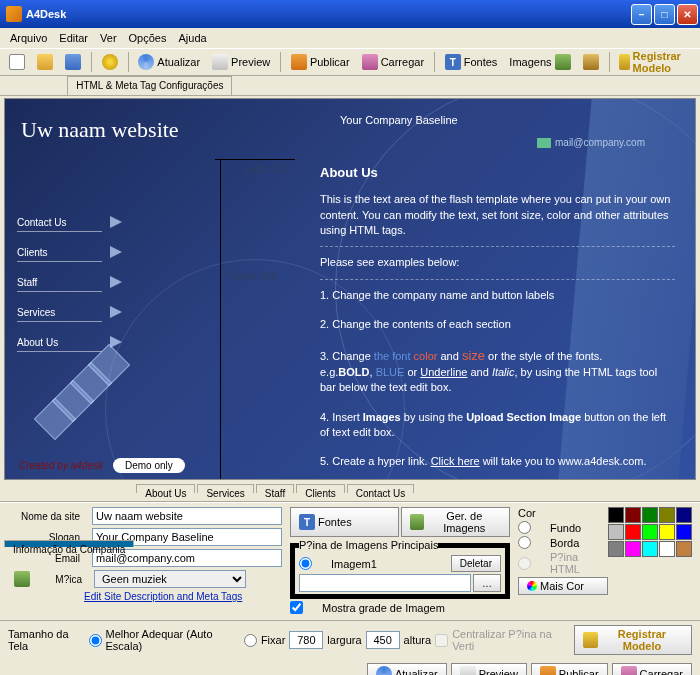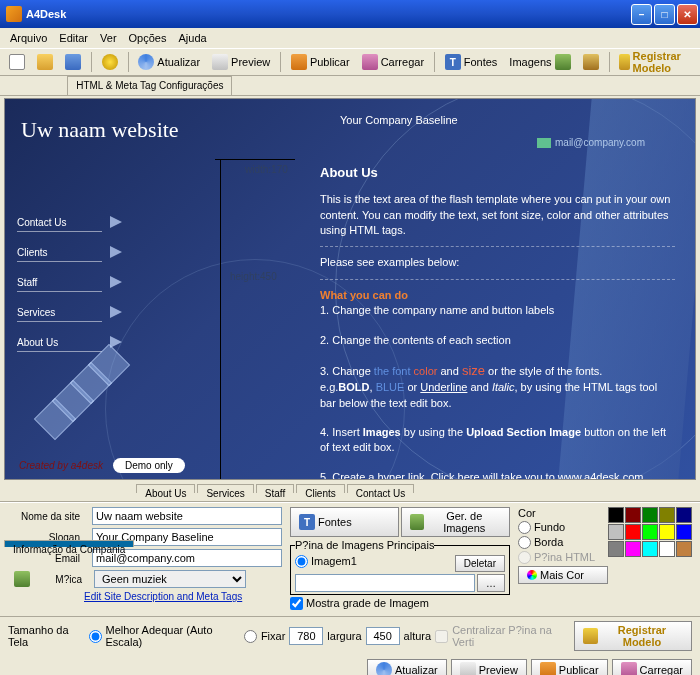--- a/index.html
+++ b/index.html
@@ -78,22 +78,22 @@
 .bottom-cols { display: flex; gap: 8px; }
 .col1 { width: 280px; }
 .col2 { width: 230px; }
 .col3 { flex: 1; }
 
 .btn { border: 1px solid #888; background: linear-gradient(#fff,#e0e0e0); padding: 2px 8px; font-size: 10px; cursor: pointer; display: inline-flex; align-items: center; gap: 3px; }
 
 .swatches { display: grid; grid-template-columns: repeat(5, 16px); grid-auto-rows: 16px; gap: 1px; float: right; }
 .sw { border: 1px solid #666; cursor: pointer; }
 
-fieldset { border: 1px solid #000000; padding: 2px 4px; font-size: 10px; }
-.radio-row { display: flex; align-items: flex-start; gap: 3px; font-size: 10px; margin: 2px 0; }
+fieldset { border: 5px solid #000000; padding: 2px 4px; font-size: 10px; }
+.radio-row { display: flex; align-items: center; gap: 19px; font-size: 10px; margin: 2px 0; }
 
 .screensize-row { display: flex; align-items: center; gap: 4px; padding: 4px 8px; border-top: 1px solid #aca899; font-size: 10px; }
 .num-input { width: 34px; height: 18px; border: 1px solid #7f9db9; text-align: center; }
 
 .footer-btns { display: flex; justify-content: flex-end; gap: 4px; padding: 4px 8px; }
 </style>
 </head>
 <body>
 
 <div class="titlebar">
@@ -195,21 +195,20 @@
     <div class="diamond" style="left:36px;top:24px"></div>
     <div class="diamond" style="left:54px;top:6px"></div>
   </div>
 
   <div class="content">
     <h3>About Us</h3>
     <div>This is the text area of the flash template where you can put in your own content.  You can modify the text, set font size, color and other attributes using HTML tags.</div>
     <hr>
     <div>Please see examples below:</div>
     <hr>
-    <div class="orange">What you can do</div>
     <div>1. Change the company name and button labels</div><br>
     <div>2. Change the contents of each section</div><br>
     <div>
       <span>3. Change </span><span class="blue-text">the font</span><span style="color:#f06040"> color</span><span> and </span><span style="font-size:13px;color:#f06040">size</span><span> or the style of the fonts.</span><br>
       <span>e.g.</span><b>BOLD</b>, <span class="blue-text">BLUE</span><span> or </span><span class="ul">Underline</span><span> and </span><i>Italic</i><span>, by using the HTML tags tool bar below the text edit box.</span>
     </div><br>
     <div><span>4. Insert </span><b>Images</b><span> by using the </span><b>Upload Section Image</b><span> button on the left of text edit box.</span></div><br>
     <div><span>5. Create a hyper link. </span><span class="ul">Click here</span><span> will take you to www.a4desk.com.</span></div><br>
     
   </div>

